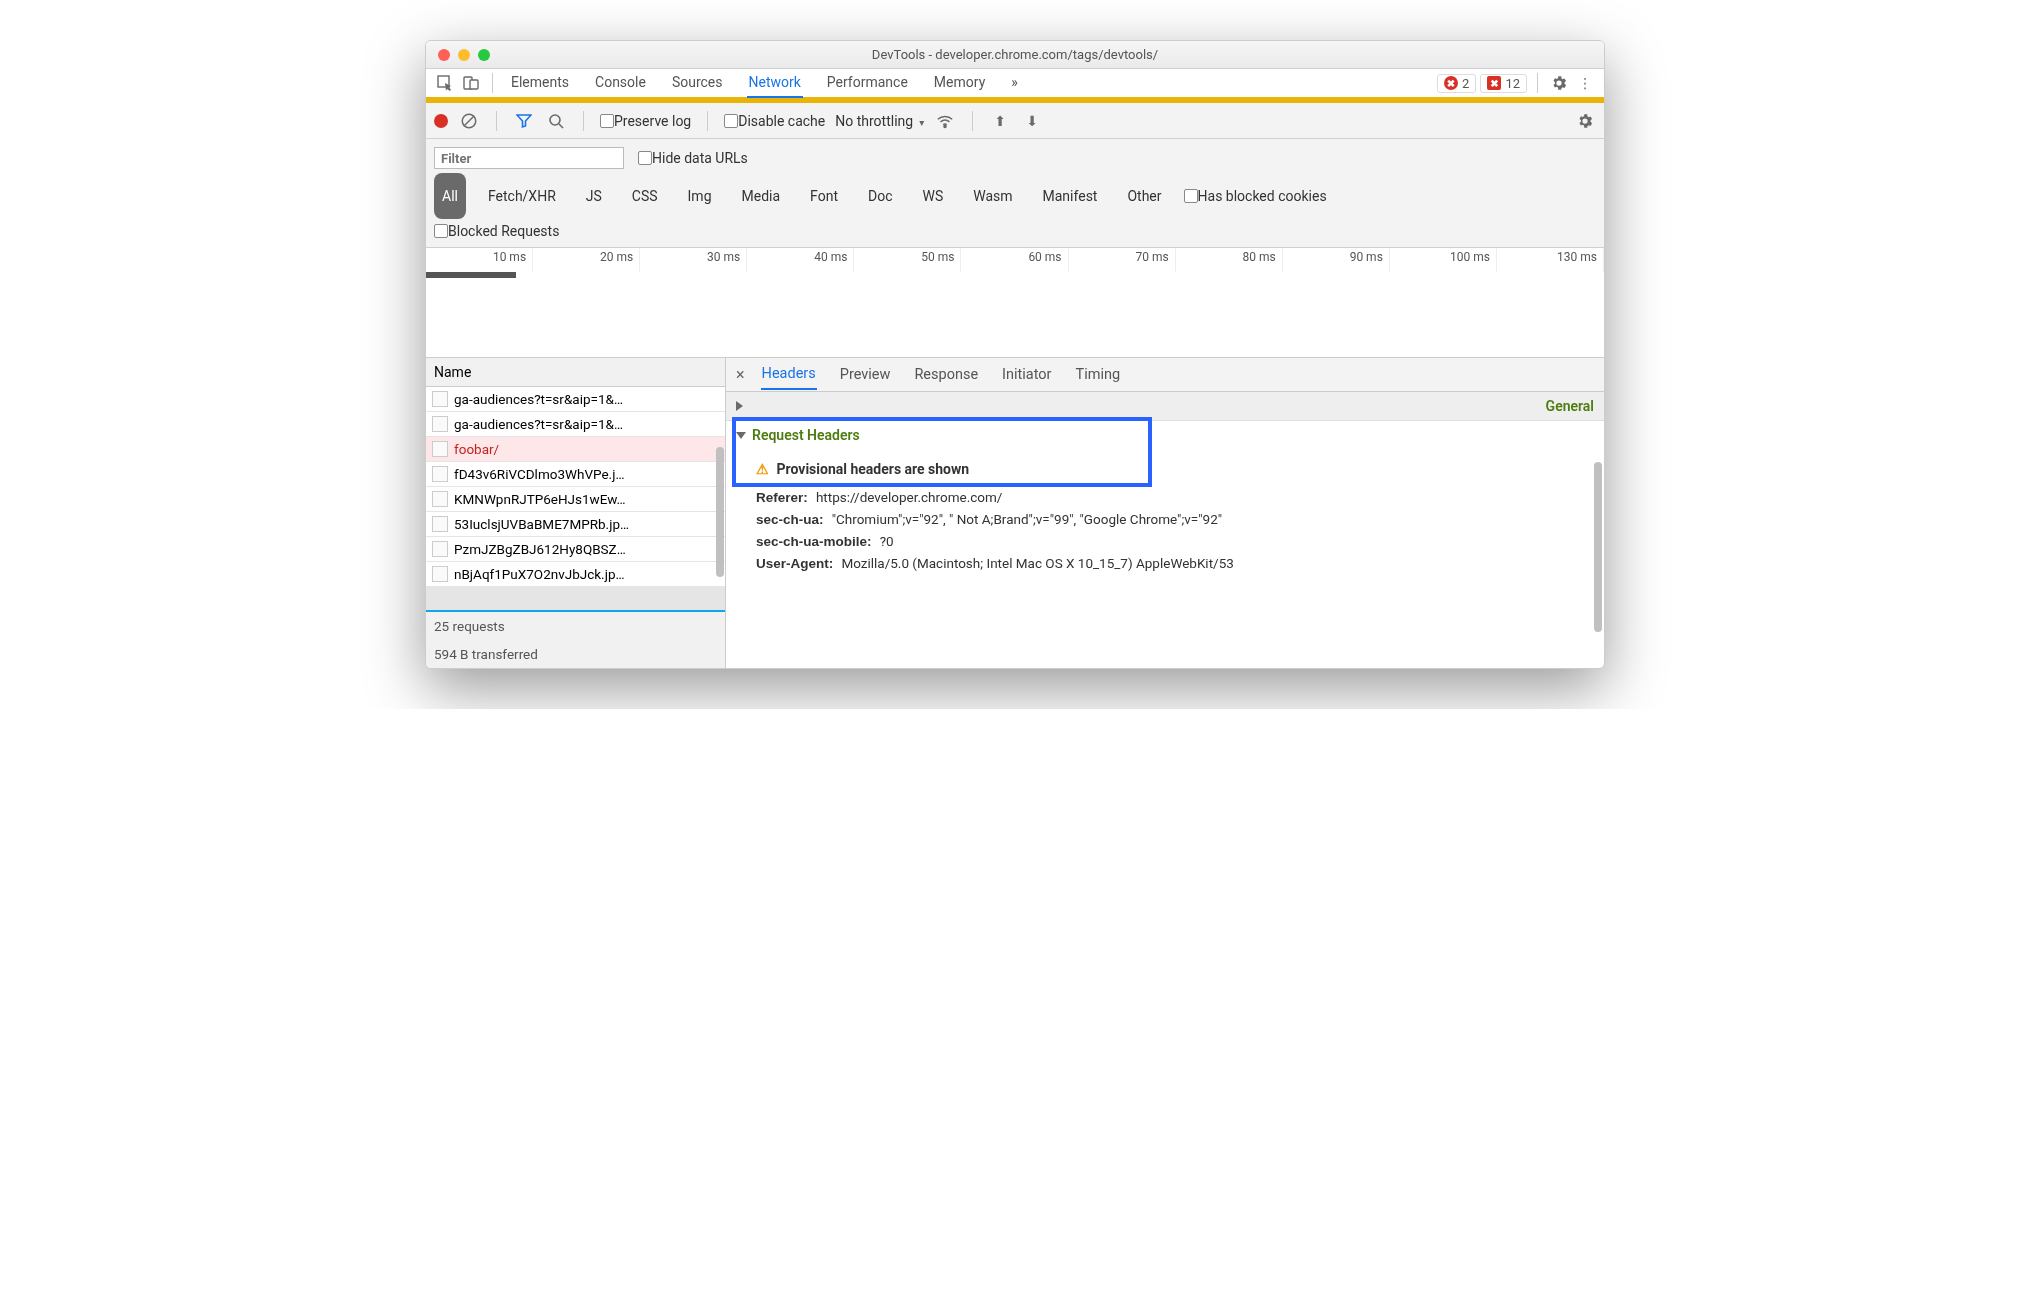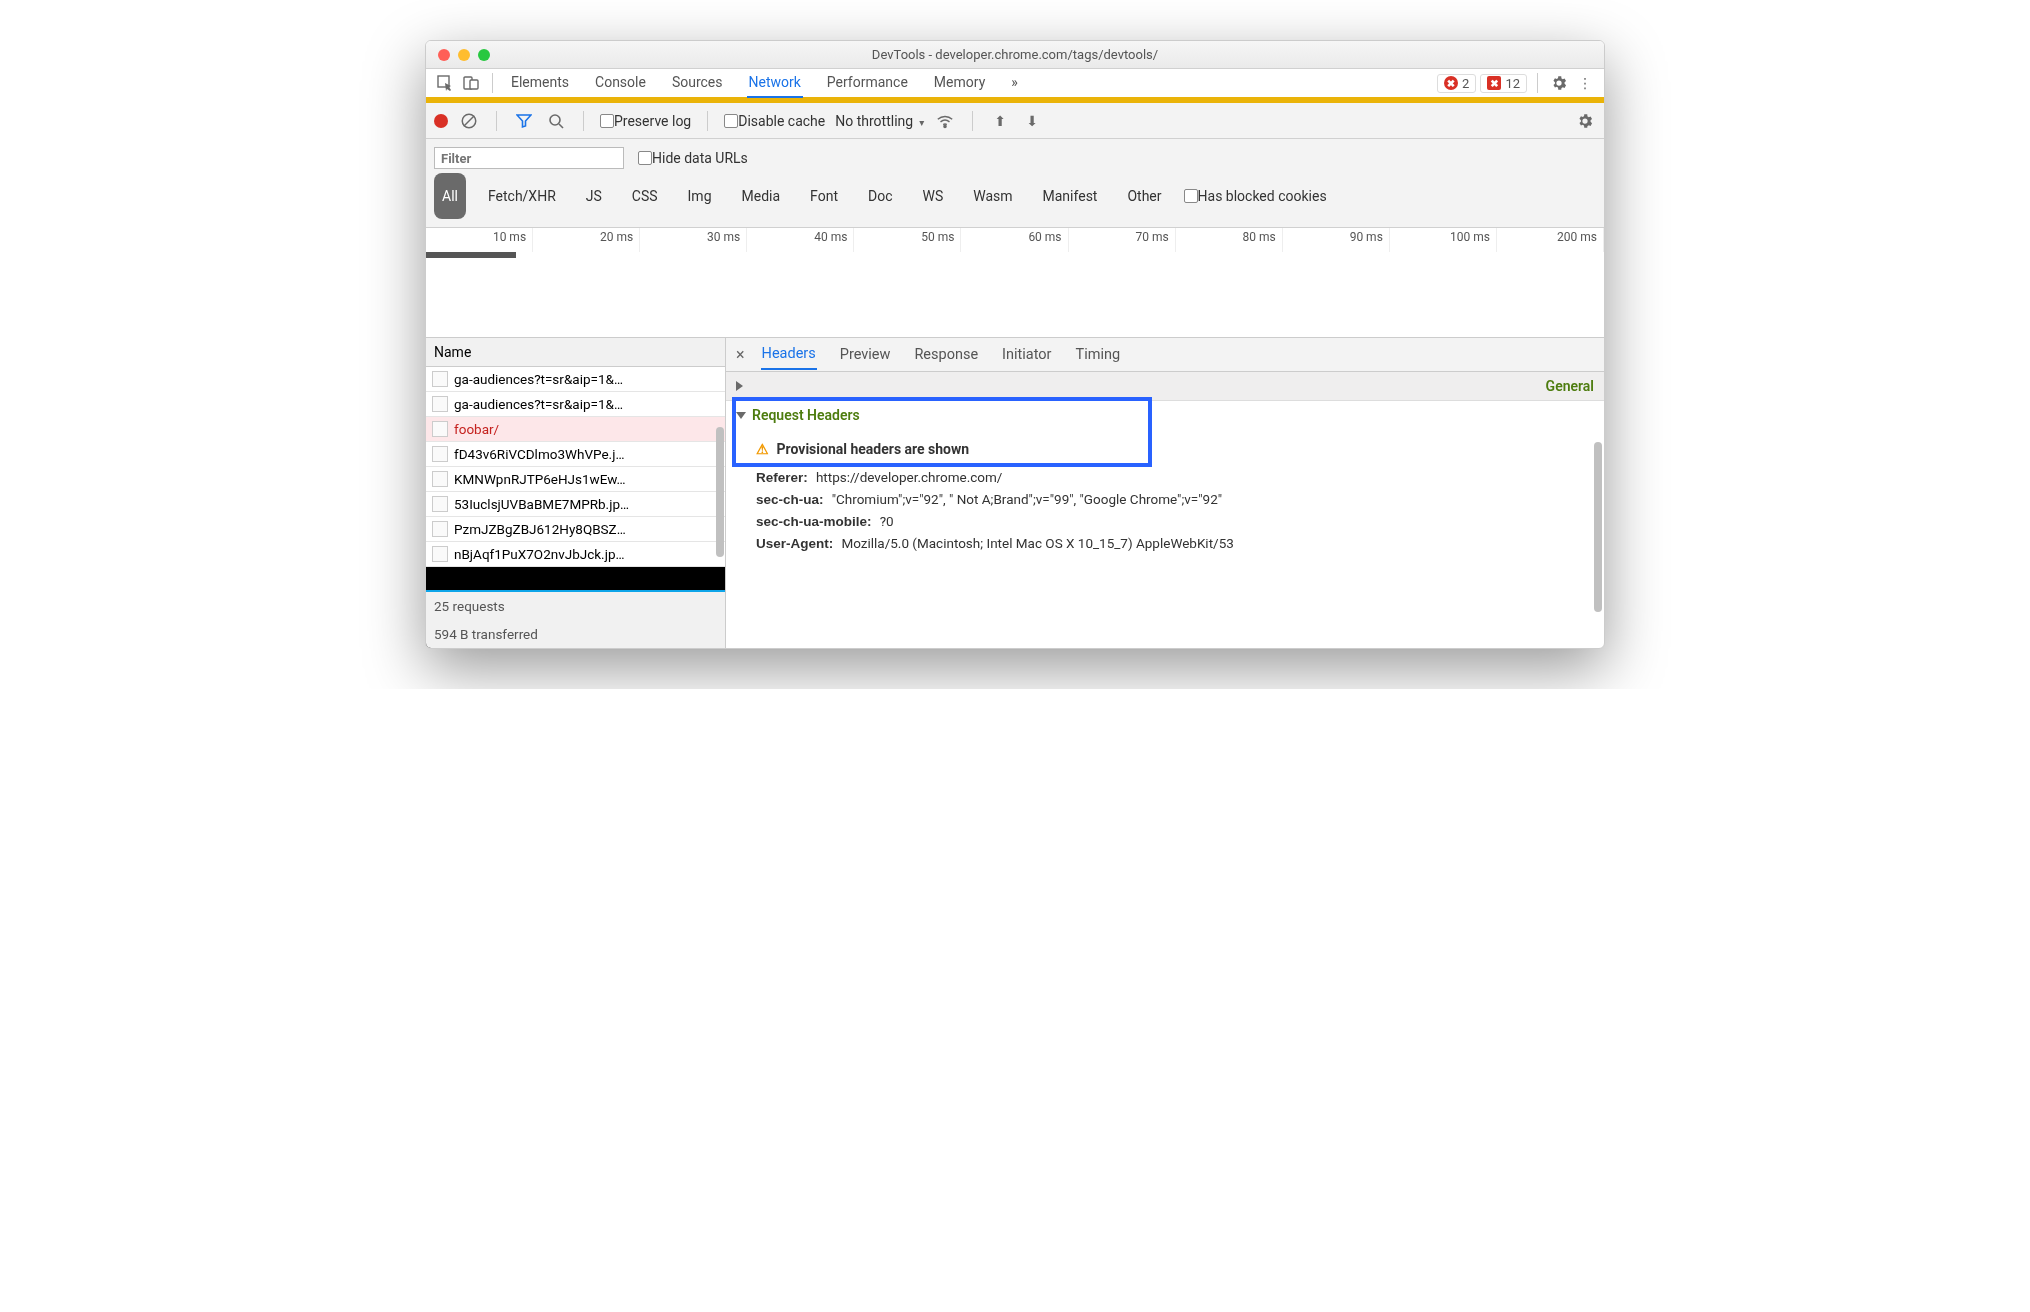--- a/index.html
+++ b/index.html
@@ -29,21 +29,21 @@
   .filterbar { background:#f3f3f3; border-bottom:1px solid #d0d0d0; padding:4px 8px 8px; font-size:14px; color:#333; }
   .filterrow { display:flex; align-items:center; gap:14px; flex-wrap:wrap; margin-top:4px;}
   .filterinput { width:190px; height:22px; border:1px solid #bbb; background:#fff; padding:0 6px; font-size:13px; color:#888;font-weight:bold; }
   .pill { padding:15px 8px; border-radius:8px; cursor:pointer; }
   .pill.active { background:#6a6a6a; color:#fff; }
   .waterfall { height:110px; border-bottom:1px solid #ccc; background:#fff; position:relative; overflow:hidden; }
   .wf-ticks { display:flex; height:24px; align-items:flex-start; font-size:12px; color:#555; }
   .wf-col { flex:1; border-right:1px solid #eee; height:100%; text-align:right; padding-right:6px; padding-top:2px;}
   .wf-mark { position:absolute; top:24px; left:0; width:90px; height:6px; background:#555; }
   .split { display:flex; height:310px; }
-  .left { width:300px; border-right:1px solid #ccc; display:flex; flex-direction:column; background:#000000;}
+  .left { width:300px; border-right:1px solid #ccc; display:flex; flex-direction:column; background:#e5e5e5;}
   .left-head { padding:6px 8px; font-size:14px; border-bottom:1px solid #ccc; background:#f1f1f1;}
   .rows { flex:1; overflow:hidden; position:relative; }
   .row { display:flex; align-items:center; gap:6px; padding:4px 6px; font-size:13.5px; border-bottom:1px solid #e5e5e5; white-space:nowrap; overflow:hidden; text-overflow:ellipsis; background:#fff;}
   .row .thumb{width:16px;height:16px;border:1px solid #ccc;background:#fafafa;flex:0 0 16px;}
   .row.err{background:#fde7e9;color:#c5221f;}
   .row span{overflow:hidden;text-overflow:ellipsis;}
   .scrollthumb{position:absolute;right:1px;top:60px;width:8px;height:130px;background:#c0c0c0;border-radius:4px;}
   .status { border-top:2px solid #0ea5e9; padding:6px 8px; font-size:13.5px; color:#555; display:flex; gap:6px; background:#f1f1f1;flex-direction:column;}
   .status .vsep{width:1px;background:#ccc;}
   .right { flex:1; display:flex; flex-direction:column; }
@@ -185,35 +185,41 @@
       <span class="pill">Doc</span>
       <span class="pill">WS</span>
       <span class="pill">Wasm</span>
       <span class="pill">Manifest</span>
       <span class="pill">Other</span>
       <div class="chkrow">
           <span class="chk"></span>
           <span>Has blocked cookies</span>
         </div>
     </div>
+    <div class="filterrow">
+      <div class="chkrow">
+          <span class="chk"></span>
+          <span>Blocked Requests</span>
+        </div>
+    </div>
   </div>
 
   <div class="waterfall">
     <div class="wf-ticks">
       <div class="wf-col">10 ms</div>
       <div class="wf-col">20 ms</div>
       <div class="wf-col">30 ms</div>
       <div class="wf-col">40 ms</div>
       <div class="wf-col">50 ms</div>
       <div class="wf-col">60 ms</div>
       <div class="wf-col">70 ms</div>
       <div class="wf-col">80 ms</div>
       <div class="wf-col">90 ms</div>
       <div class="wf-col">100 ms</div>
-      <div class="wf-col">200 ms</div>
+      <div class="wf-col">130 ms</div>
     </div>
     <div class="wf-mark"></div>
   </div>
 
   <div class="split">
     <div class="left">
       <div class="left-head">Name</div>
       <div class="rows">
         <div class="row">
             <span class="thumb"></span>

